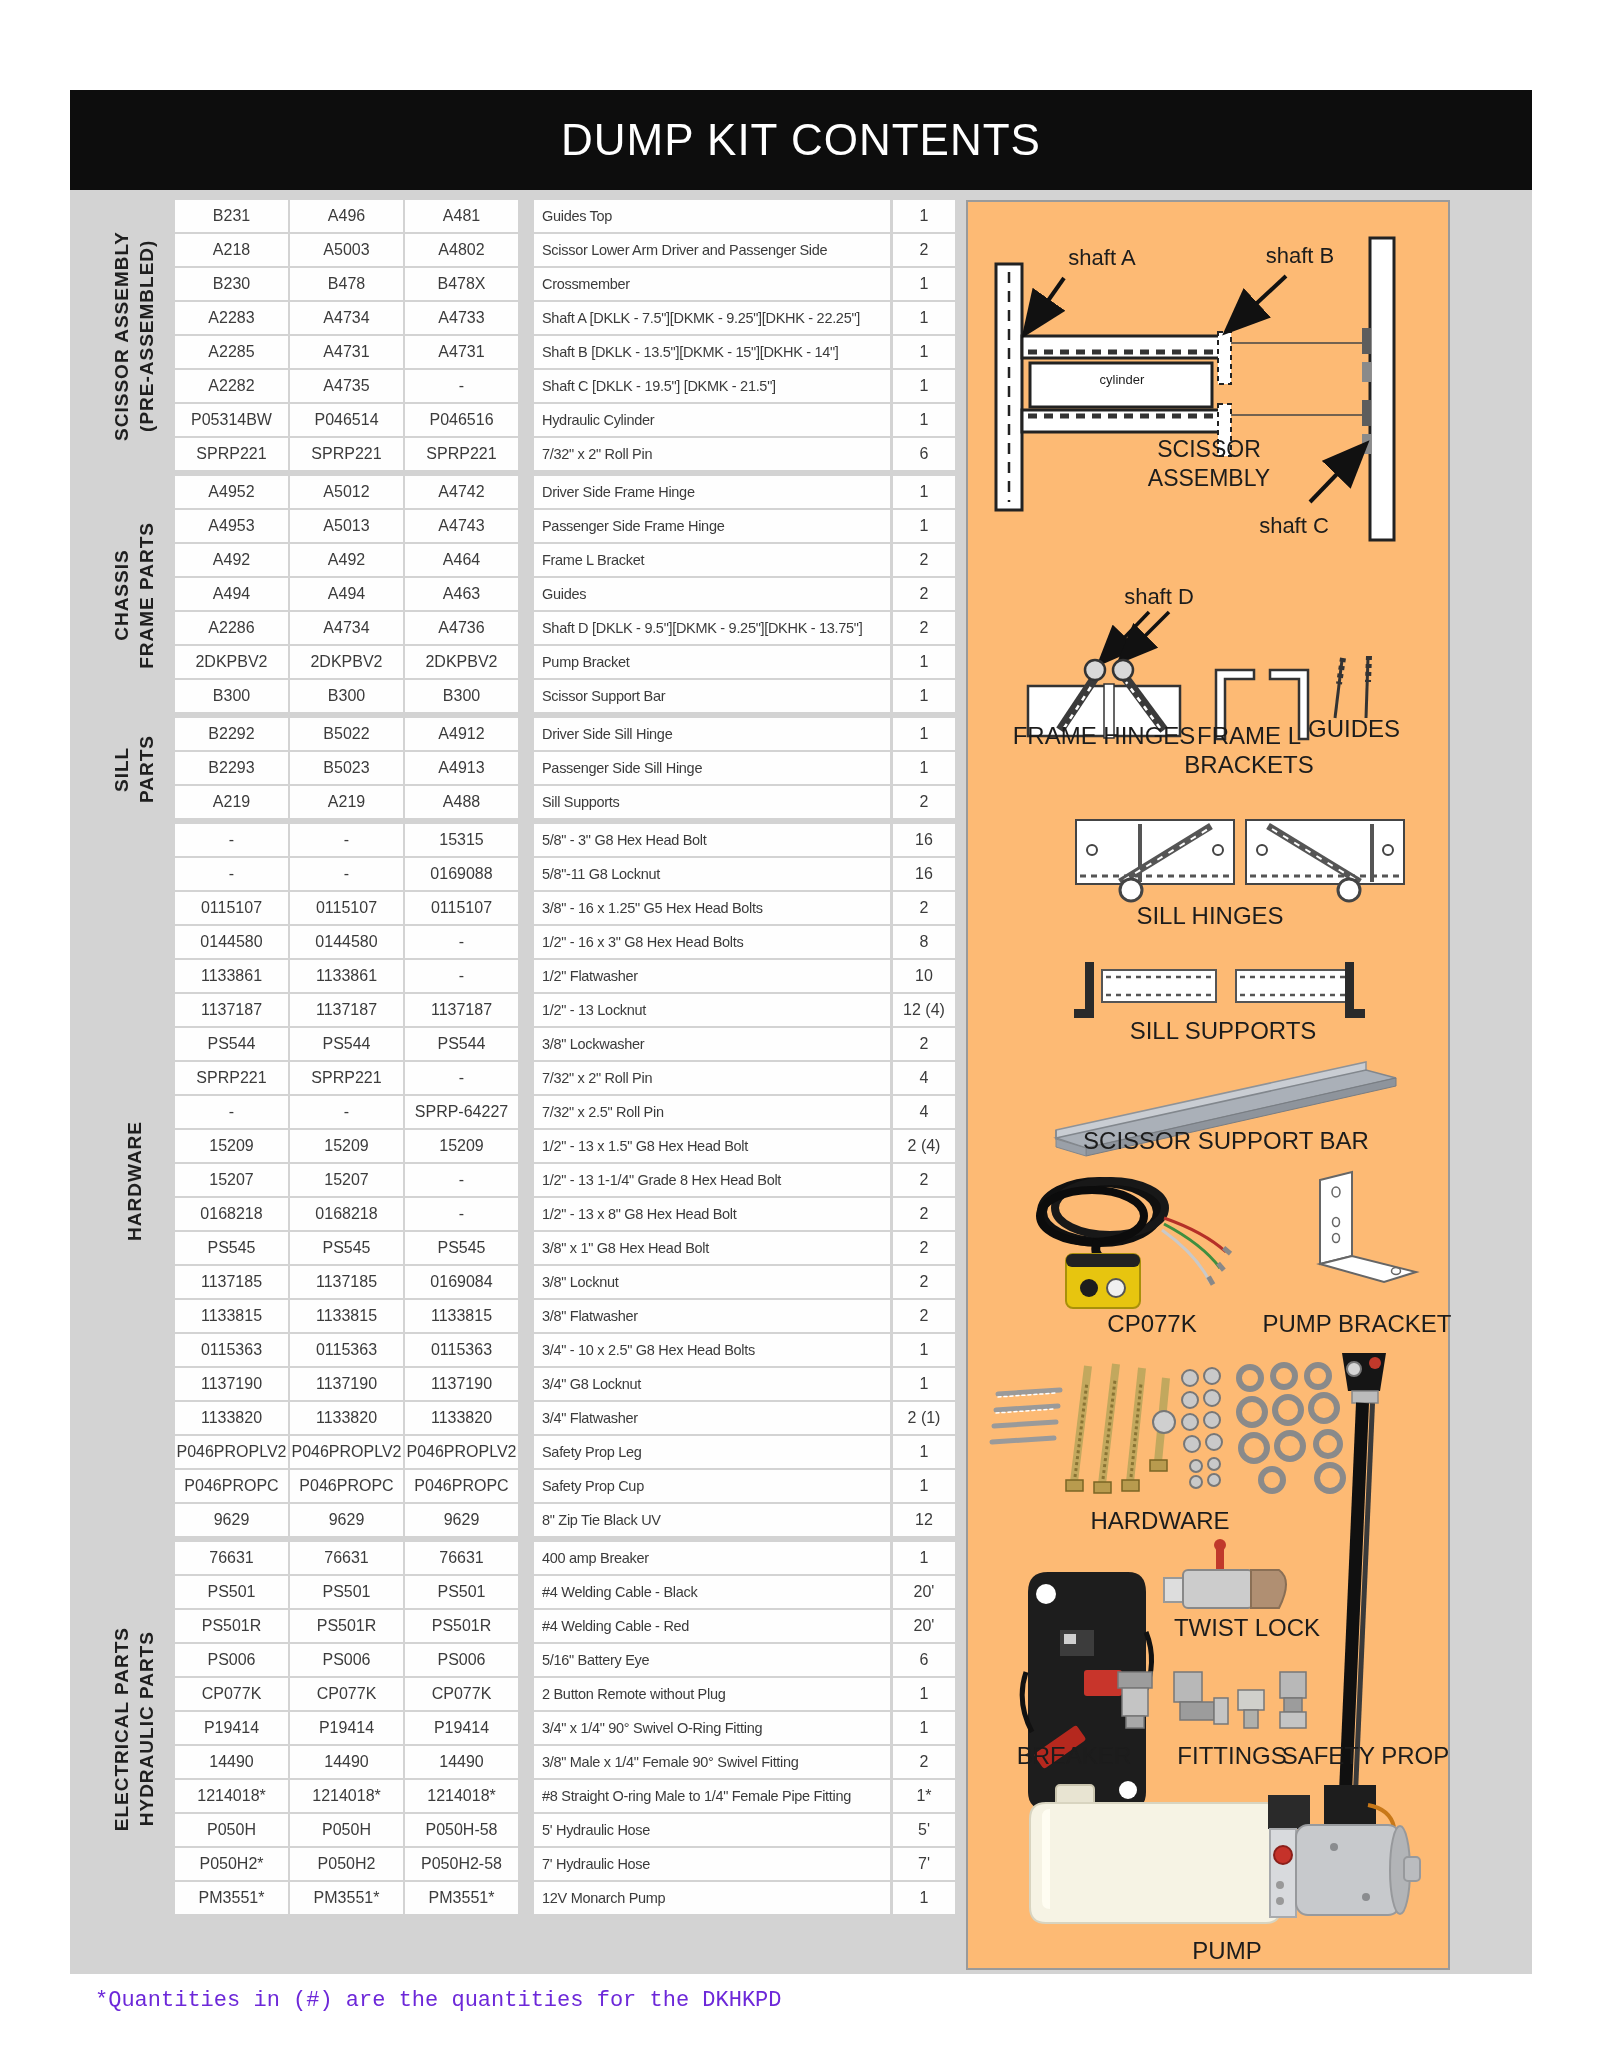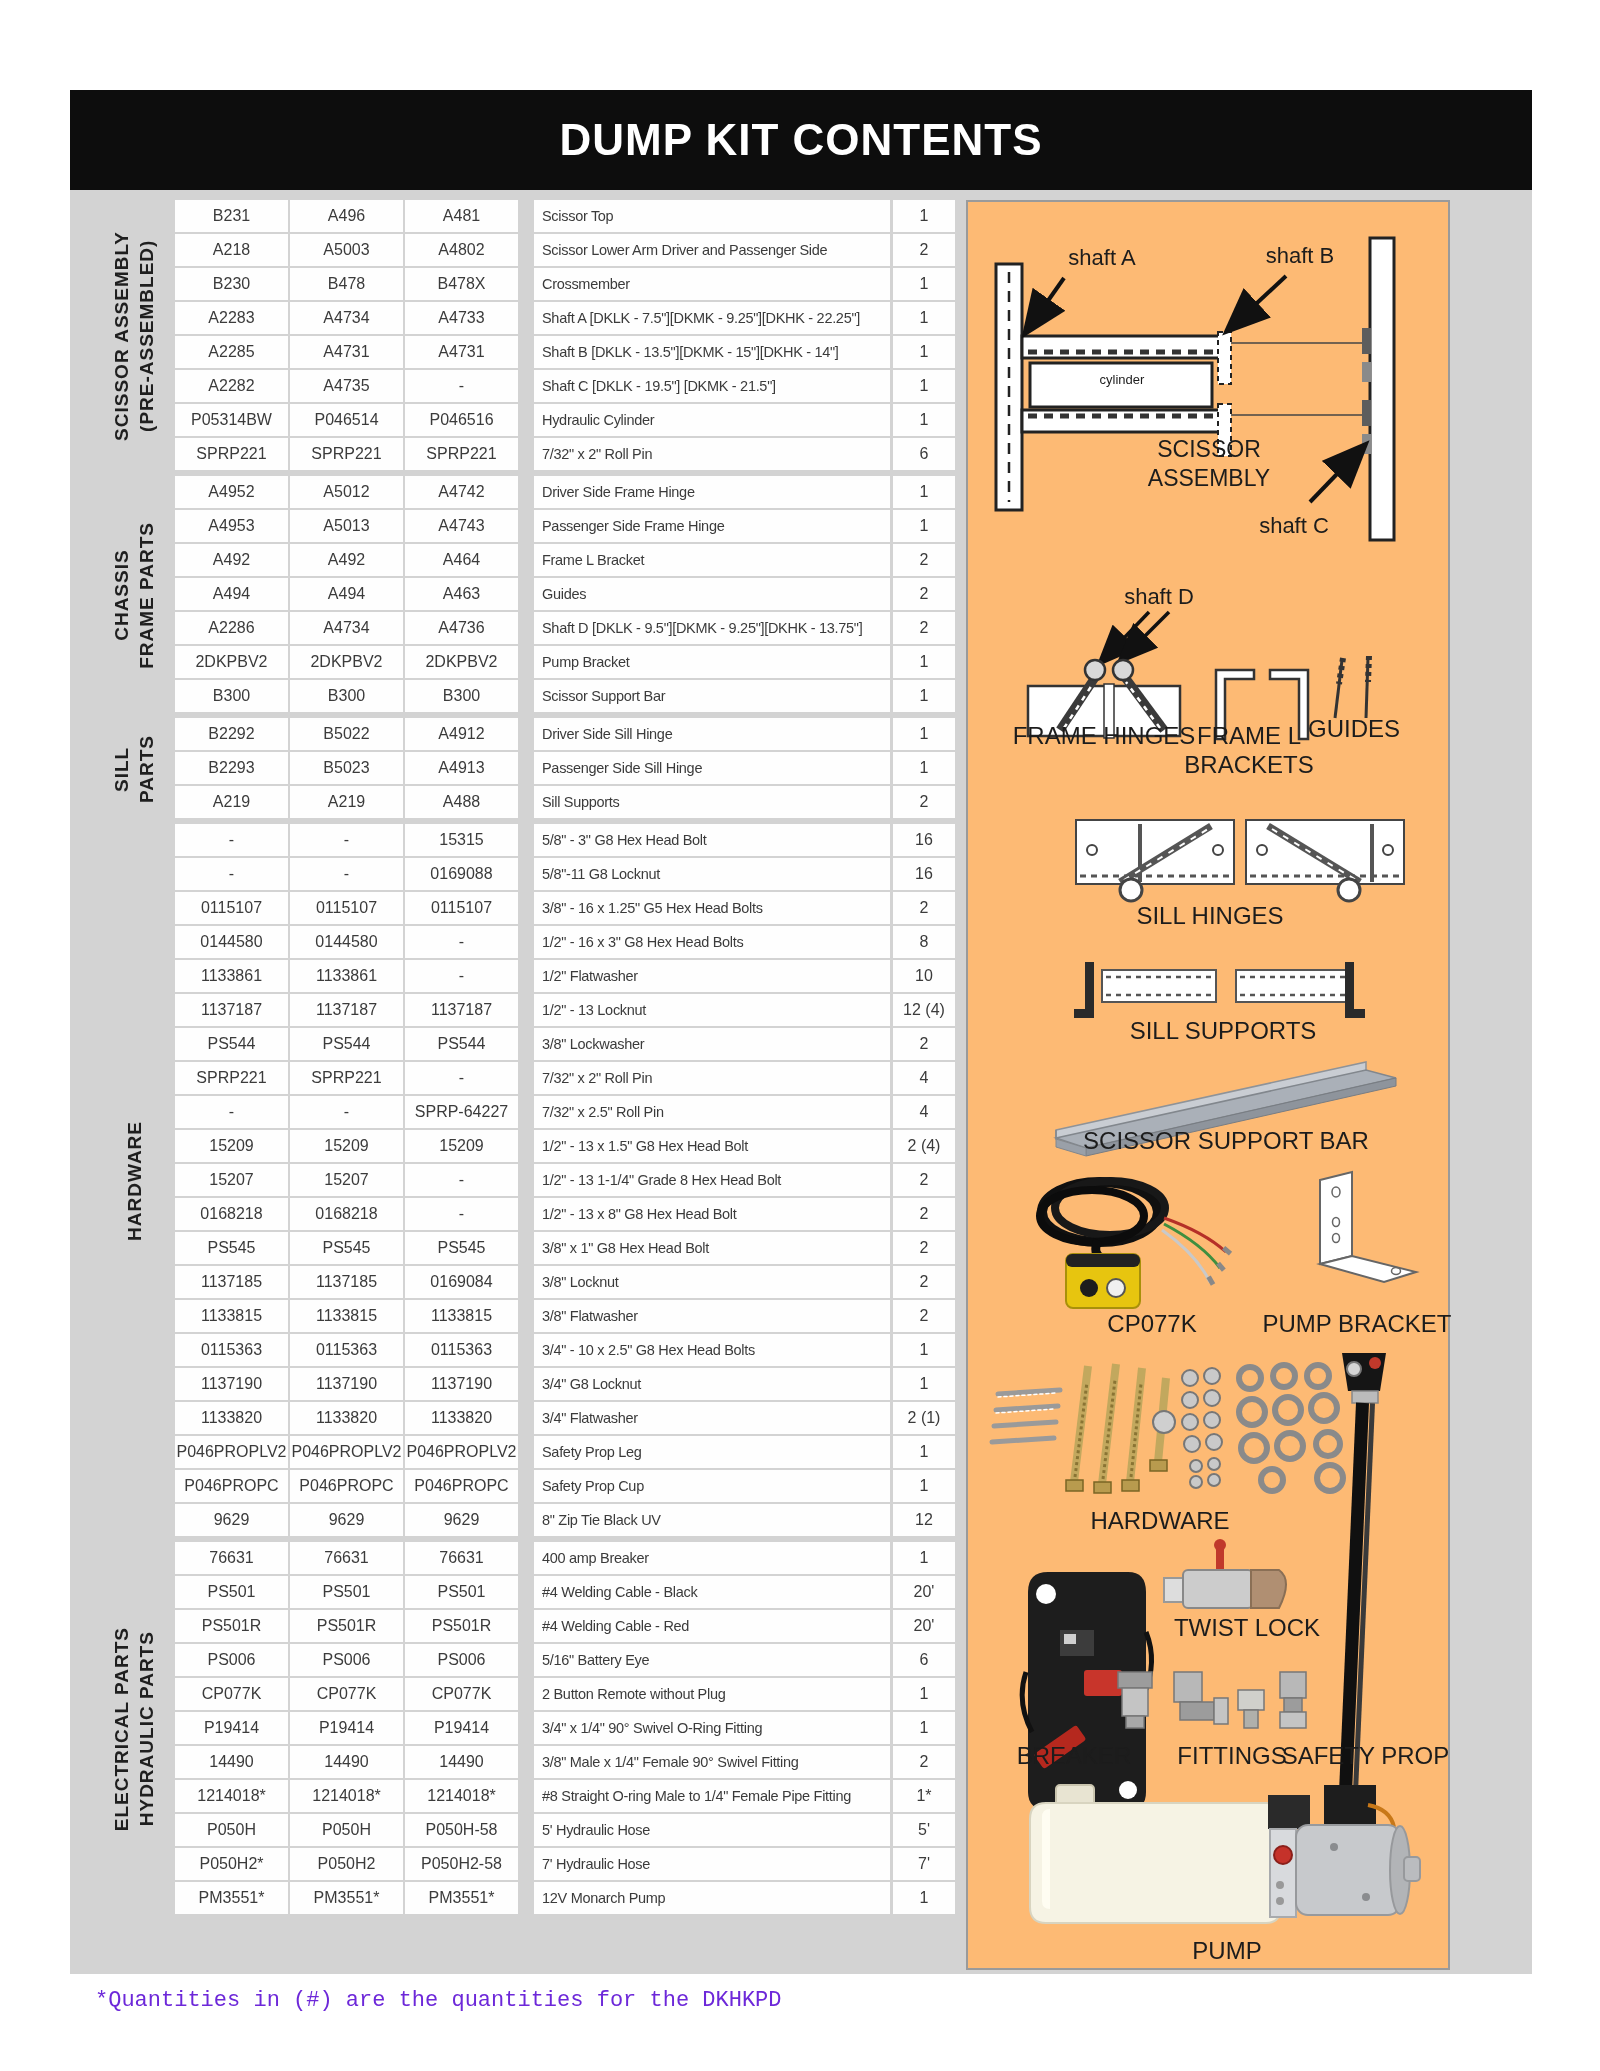--- a/index.html
+++ b/index.html
@@ -2,21 +2,21 @@
 <html><head>
 <meta charset="utf-8">
 <style>
   html,body{margin:0;padding:0;background:#ffffff;}
   .page{position:relative;width:1600px;height:2071px;background:#ffffff;overflow:hidden;
         font-family:"Liberation Sans",sans-serif;color:#3b3b3b;}
 
   
   .titlebar{position:absolute;left:70px;top:90px;width:1462px;height:100px;background:#0d0d0d;
             display:flex;align-items:center;justify-content:center;}
-  .titlebar .t{color:#ffffff;font-size:44px;font-weight:700;letter-spacing:1px;}
+  .titlebar .t{color:#ffffff;font-size:44px;font-weight:400;letter-spacing:1px;}
 
   
   .graybg{position:absolute;left:70px;top:190px;width:1462px;height:1784px;background:#d3d3d3;}
 
   
   .tablewrap{position:absolute;left:95px;top:200px;width:880px;}
   .hdr{display:flex;height:42px;align-items:center;font-weight:700;color:#1a1a1a;font-size:20px;}
   .hdr .hl{width:80px;}
   .hdr .hn{width:113px;margin-right:2px;text-align:center;}
   .hdr .hp{width:348px;margin-left:14px;margin-right:3px;padding-left:8px;text-align:left;}
@@ -58,21 +58,21 @@
         <div class="section">
           <div class="label-band">
             <div class="label-text">SCISSOR ASSEMBLY
 (PRE-ASSEMBLED)</div>
           </div>
           <div class="rows">
             <div class="row">
               <div class="cell c-num">B231</div>
               <div class="cell c-num">A496</div>
               <div class="cell c-num">A481</div>
-              <div class="cell c-part">Scissor Top</div>
+              <div class="cell c-part">Guides Top</div>
               <div class="cell c-qty">1</div>
             </div>
             <div class="row">
               <div class="cell c-num">A218</div>
               <div class="cell c-num">A5003</div>
               <div class="cell c-num">A4802</div>
               <div class="cell c-part">Scissor Lower Arm Driver and Passenger Side</div>
               <div class="cell c-qty">2</div>
             </div>
             <div class="row">

